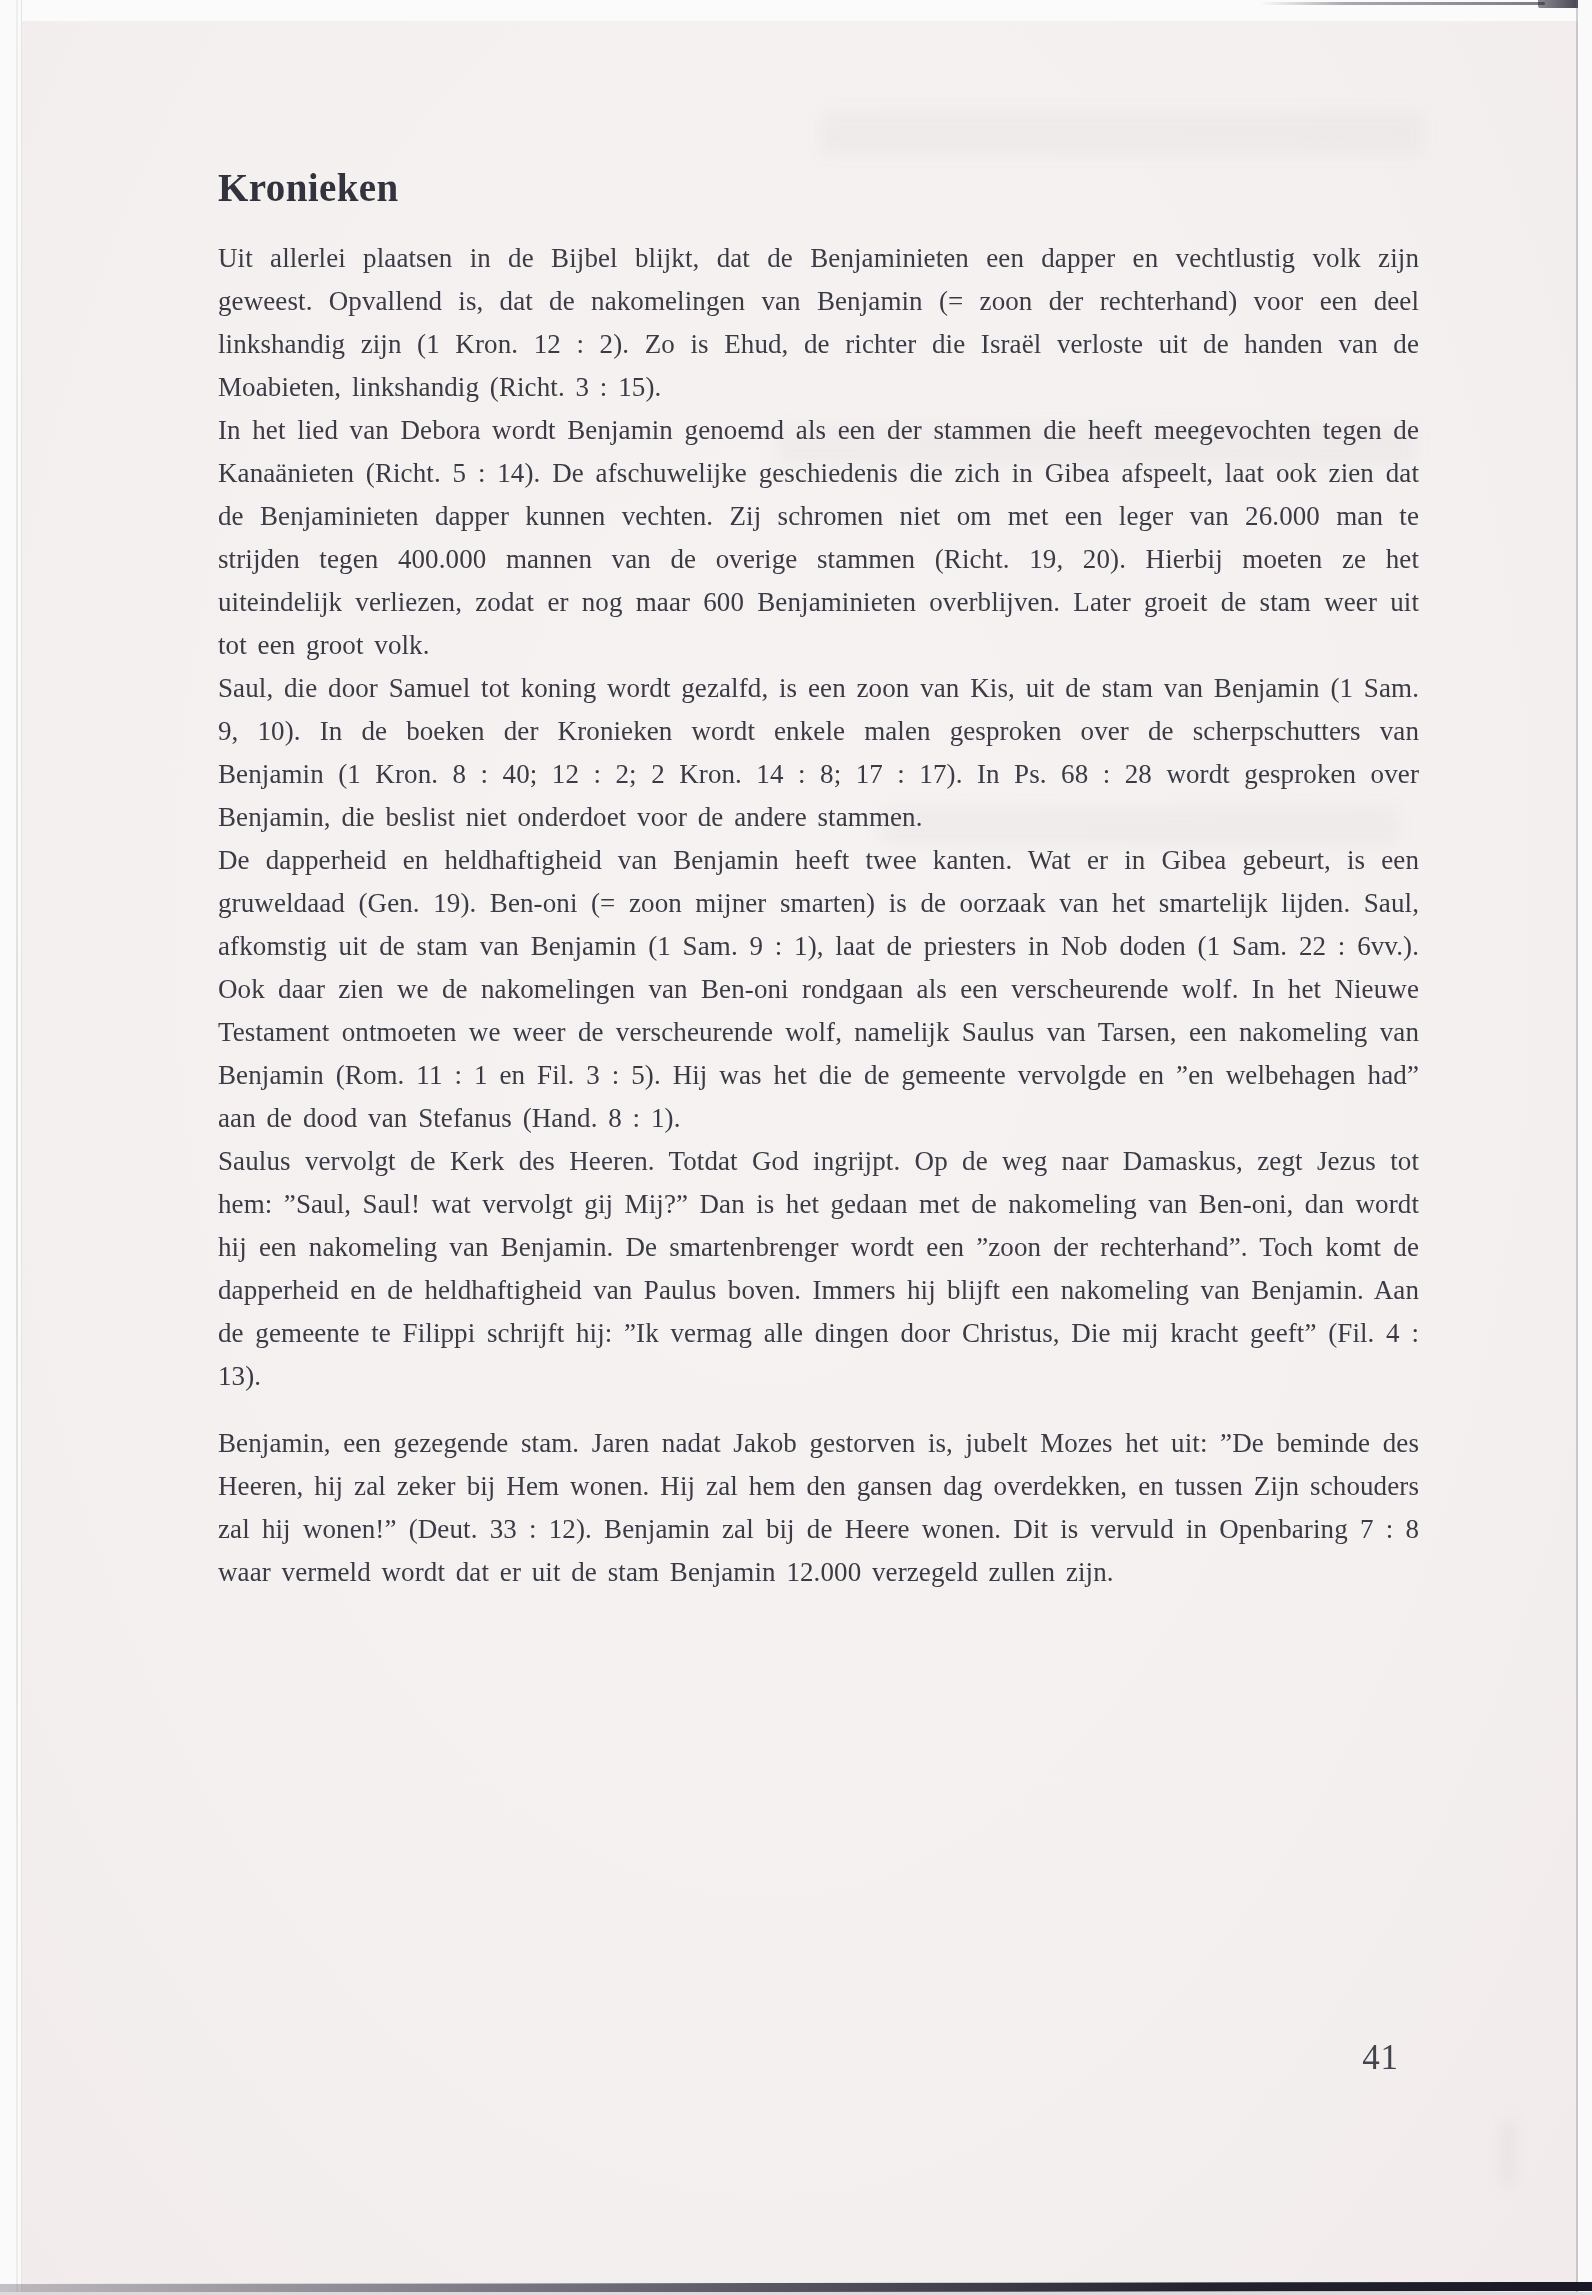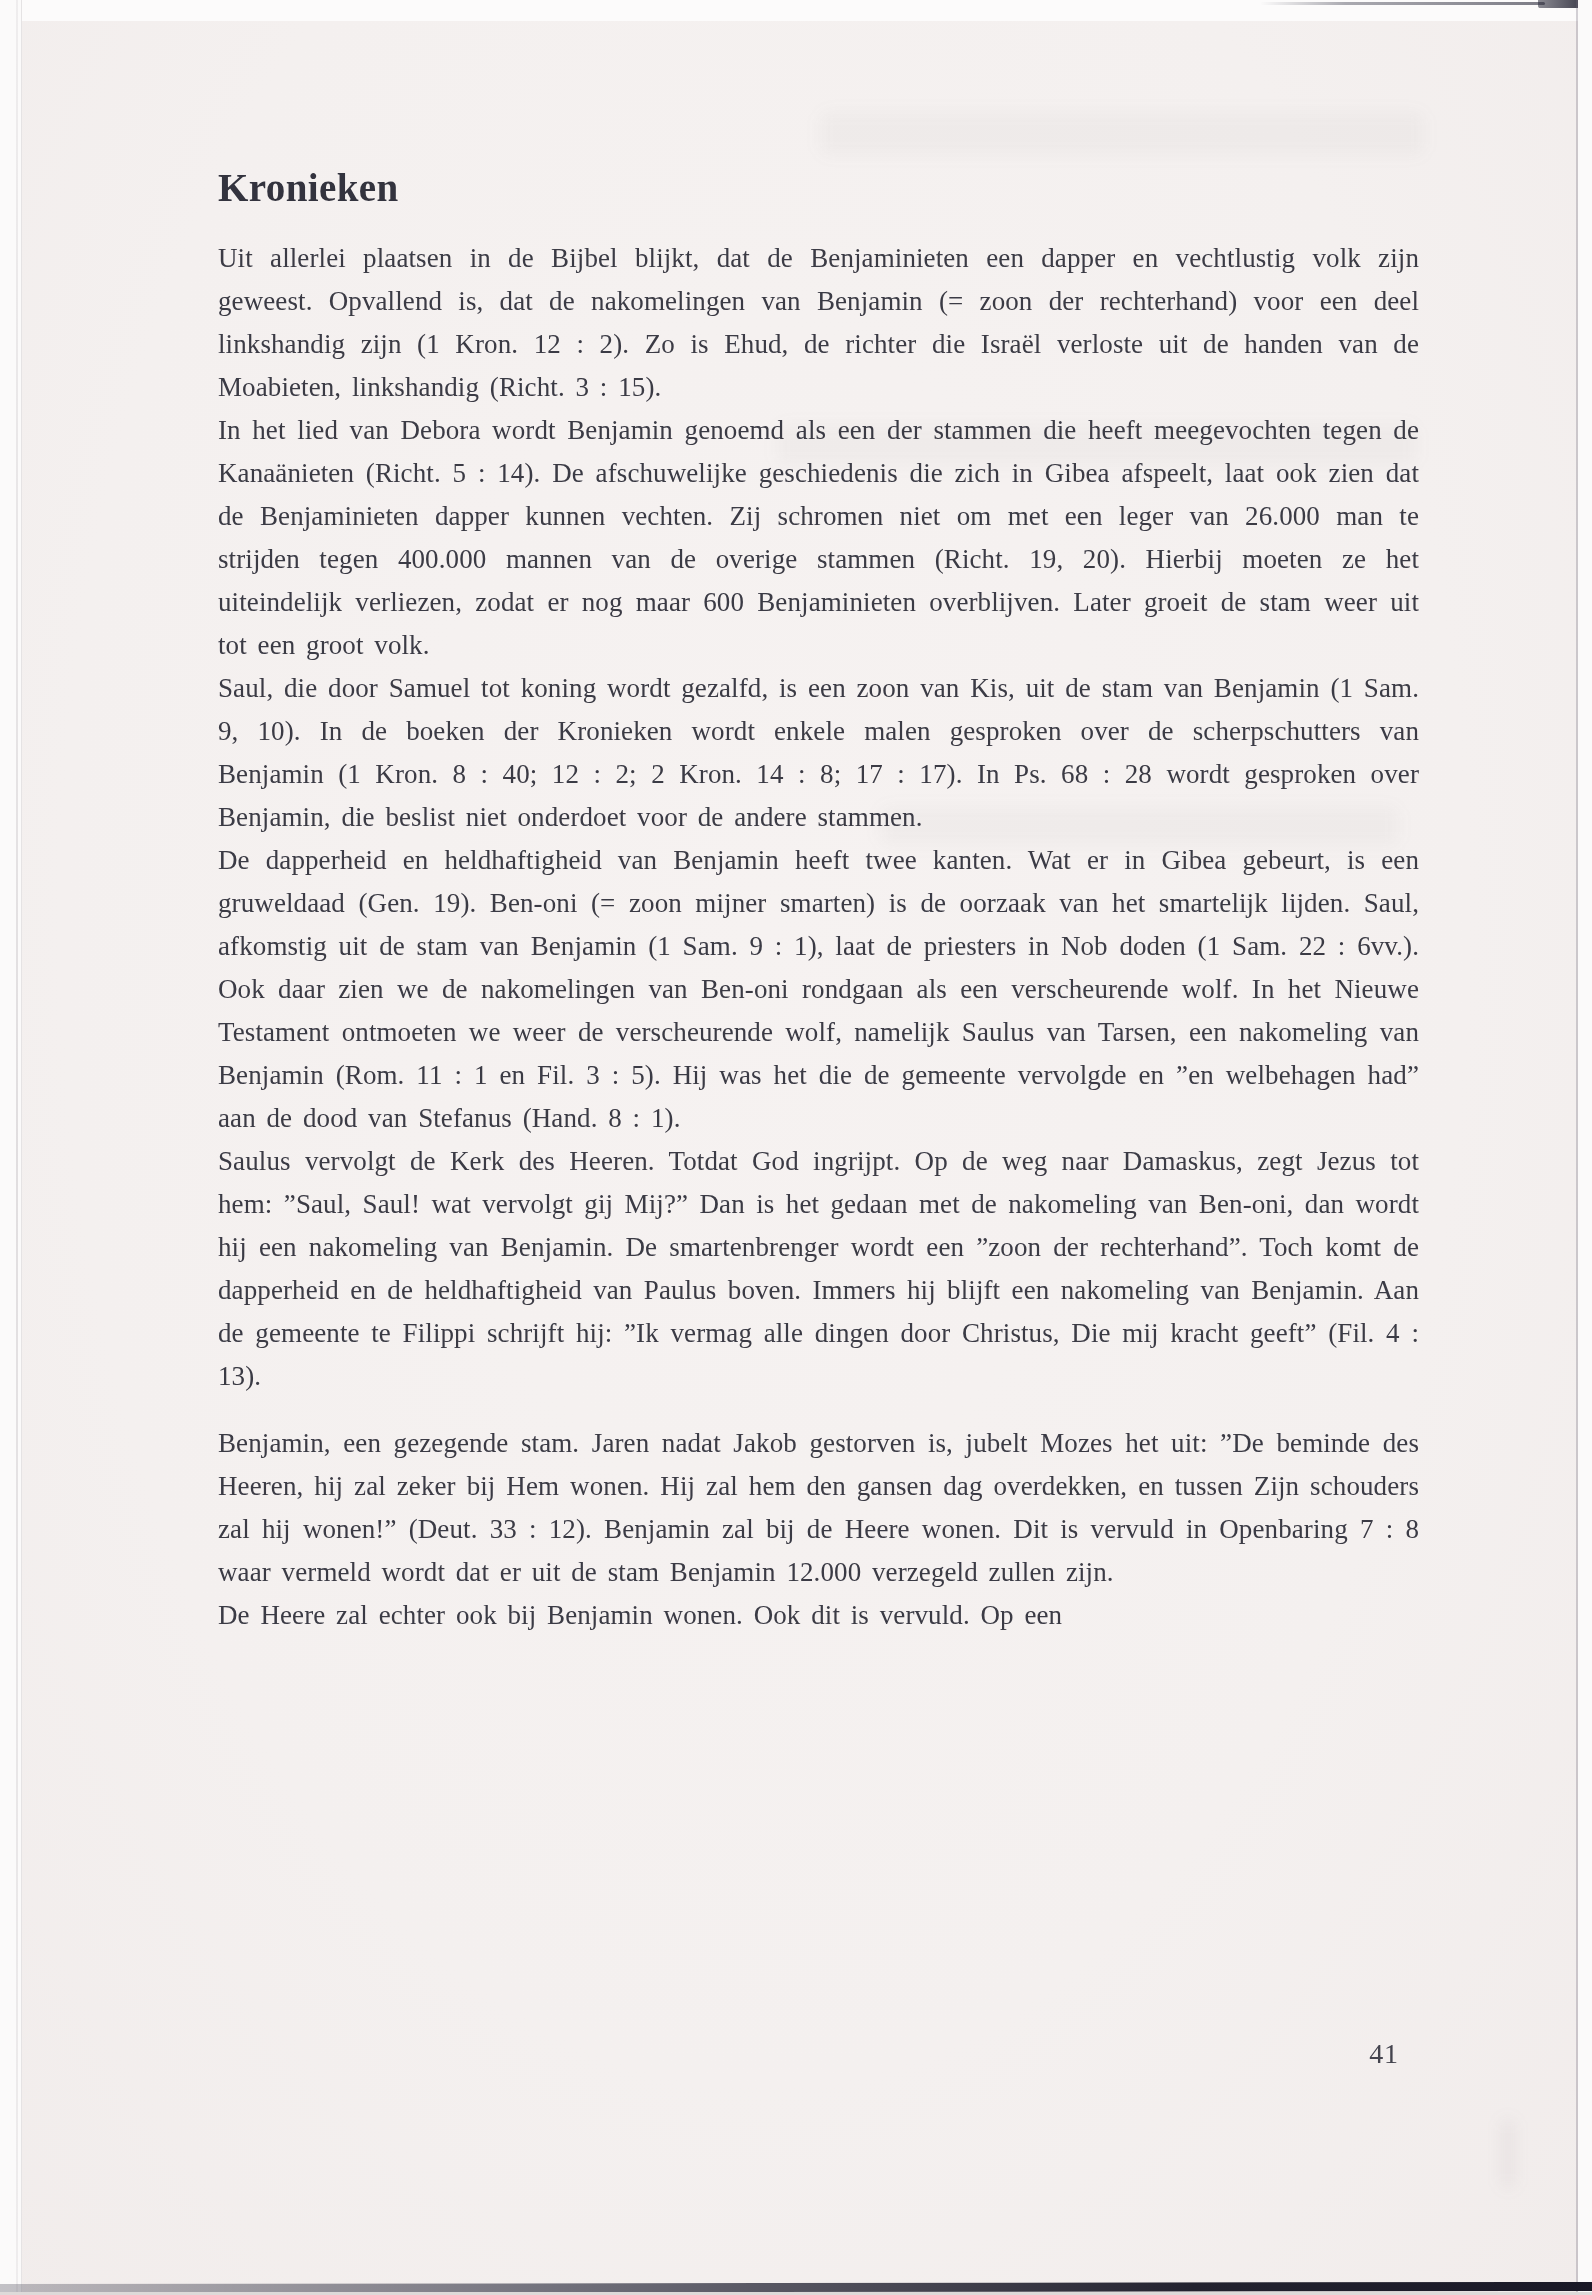--- a/index.html
+++ b/index.html
@@ -96,21 +96,21 @@
     letter-spacing:0.1px;
   }
   .content p.para-gap{
     margin-top:24px;
   }
   .page-number{
     position:absolute;
     left:218px;top:2038px;
     width:1181px;
     text-align:right;
-    font-size:28px;
+    font-size:35px;
     color:#44444e;
     letter-spacing:0.9px;
   }
 </style>
 </head>
 <body>
 
 <div class="top-light-strip"></div>
 <div class="top-right-streak"></div>
 <div class="top-right-blob"></div>
@@ -126,17 +126,16 @@
 <div class="bottom-light-strip"></div>
 
 <div class="content">
   <h1 class="page-title">Kronieken</h1>
   <p>Uit allerlei plaatsen in de Bijbel blijkt, dat de Benjaminieten een dapper en vechtlustig volk zijn geweest. Opvallend is, dat de nakomelingen van Benjamin (= zoon der rechterhand) voor een deel linkshandig zijn (1 Kron. 12 : 2). Zo is Ehud, de richter die Israël verloste uit de handen van de Moabieten, linkshandig (Richt. 3 : 15).</p>
   <p>In het lied van Debora wordt Benjamin genoemd als een der stammen die heeft meegevochten tegen de Kanaänieten (Richt. 5 : 14). De afschuwelijke geschiedenis die zich in Gibea afspeelt, laat ook zien dat de Benjaminieten dapper kunnen vechten. Zij schromen niet om met een leger van 26.000 man te strijden tegen 400.000 mannen van de overige stammen (Richt. 19, 20). Hierbij moeten ze het uiteindelijk verliezen, zodat er nog maar 600 Benjaminieten overblijven. Later groeit de stam weer uit tot een groot volk.</p>
   <p>Saul, die door Samuel tot koning wordt gezalfd, is een zoon van Kis, uit de stam van Benjamin (1 Sam. 9, 10). In de boeken der Kronieken wordt enkele malen gesproken over de scherpschutters van Benjamin (1 Kron. 8 : 40; 12 : 2; 2 Kron. 14 : 8; 17 : 17). In Ps. 68 : 28 wordt gesproken over Benjamin, die beslist niet onderdoet voor de andere stammen.</p>
   <p>De dapperheid en heldhaftigheid van Benjamin heeft twee kanten. Wat er in Gibea gebeurt, is een gruweldaad (Gen. 19). Ben-oni (= zoon mijner smarten) is de oorzaak van het smartelijk lijden. Saul, afkomstig uit de stam van Benjamin (1 Sam. 9 : 1), laat de priesters in Nob doden (1 Sam. 22 : 6vv.). Ook daar zien we de nakomelingen van Ben-oni rondgaan als een verscheurende wolf. In het Nieuwe Testament ontmoeten we weer de verscheurende wolf, namelijk Saulus van Tarsen, een nakomeling van Benjamin (Rom. 11 : 1 en Fil. 3 : 5). Hij was het die de gemeente vervolgde en ”en welbehagen had” aan de dood van Stefanus (Hand. 8 : 1).</p>
   <p>Saulus vervolgt de Kerk des Heeren. Totdat God ingrijpt. Op de weg naar Damaskus, zegt Jezus tot hem: ”Saul, Saul! wat vervolgt gij Mij?” Dan is het gedaan met de nakomeling van Ben-oni, dan wordt hij een nakomeling van Benjamin. De smartenbrenger wordt een ”zoon der rechterhand”. Toch komt de dapperheid en de heldhaftigheid van Paulus boven. Immers hij blijft een nakomeling van Benjamin. Aan de gemeente te Filippi schrijft hij: ”Ik vermag alle dingen door Christus, Die mij kracht geeft” (Fil. 4 : 13).</p>
   <p class="para-gap">Benjamin, een gezegende stam. Jaren nadat Jakob gestorven is, jubelt Mozes het uit: ”De beminde des Heeren, hij zal zeker bij Hem wonen. Hij zal hem den gansen dag overdekken, en tussen Zijn schouders zal hij wonen!” (Deut. 33 : 12). Benjamin zal bij de Heere wonen. Dit is vervuld in Openbaring 7 : 8 waar vermeld wordt dat er uit de stam Benjamin 12.000 verzegeld zullen zijn.</p>
-  <p>De Heere zal echter ook bij Benjamin wonen. Ook dit is vervuld. Op een</p>
 </div>
 
 <div class="page-number">41</div>
 
 
 </body></html>

